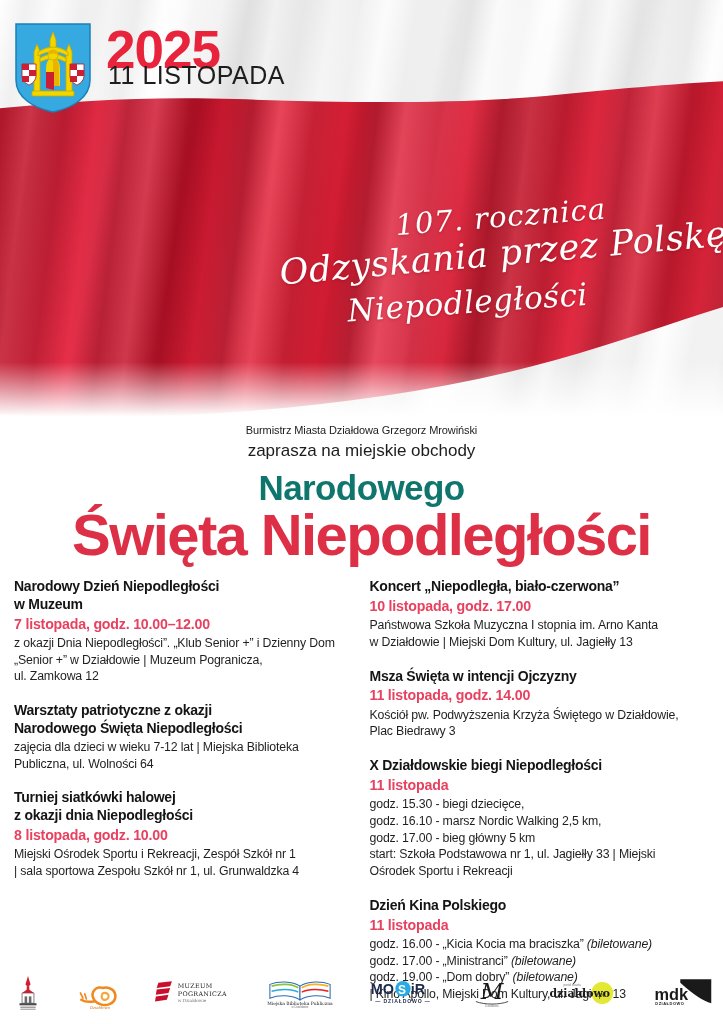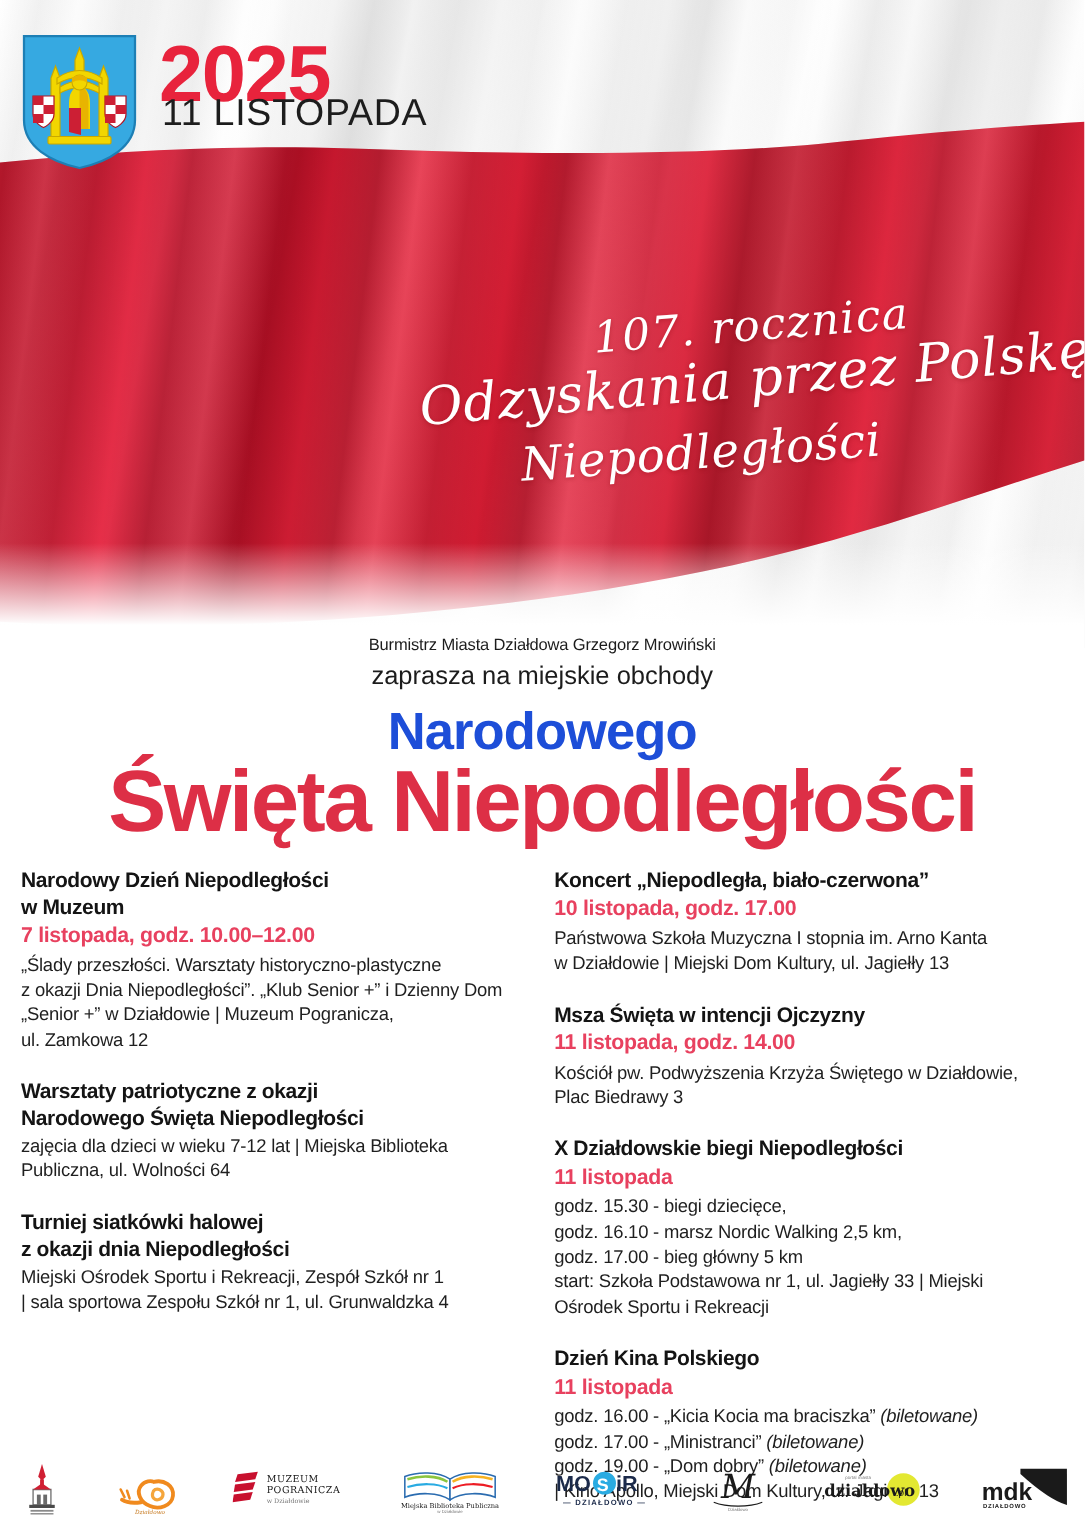--- a/index.html
+++ b/index.html
@@ -96,21 +96,21 @@
   .script-l2 { font-size: 35px; margin-left: -6px; margin-top: 4px; letter-spacing: 0.5px; transform: rotate(-5deg); white-space: nowrap; }
   .script-l3 { font-size: 31px; margin-left: 62px; margin-top: 6px; letter-spacing: 0.5px; transform: rotate(-4deg); }
 
   
   .invite { position: absolute; top: 424px; left: 0; width: 723px; text-align: center; z-index: 6; }
   .invite-1 { font-size: 11px; color: #1c1c1c; letter-spacing: -0.1px; }
   .invite-2 { font-size: 17px; color: #1c1c1c; margin-top: 5px; }
 
   
   .title-wrap { position: absolute; top: 470px; left: 0; width: 723px; text-align: center; z-index: 6; }
-  .title-1 { font-size: 35px; font-weight: 700; color: #1d4ed8; letter-spacing: -0.6px; line-height: 1.05; }
+  .title-1 { font-size: 35px; font-weight: 700; color: #0f766e; letter-spacing: -0.6px; line-height: 1.05; }
   .title-2 { font-size: 58px; font-weight: 700; color: #dd2f46; letter-spacing: -1.6px; line-height: 1.02; margin-top: -2px; }
 
   
   .columns { position: absolute; top: 578px; left: 0; width: 723px; display: flex; z-index: 6; }
   .col { width: 361.5px; padding: 0 14px; }
   .col.right { padding-left: 8px; padding-right: 16px; }
   .event { margin-bottom: 17px; }
   .ev-title {
     font-size: 14px; font-weight: 700; color: #141414;
     line-height: 1.28; letter-spacing: -0.25px;
@@ -198,37 +198,37 @@
     <div class="title-2">Święta Niepodległości</div>
   </div>
 
   <div class="columns">
     <div class="col left" id="col-left">
         <div class="event">
           <div class="ev-title">Narodowy Dzień Niepodległości</div>
           <div class="ev-title">w Muzeum</div>
           <div class="ev-date">7 listopada, godz. 10.00–12.00</div>
           <div class="ev-desc">
-            <div>„Ślady przeszłości. Warsztaty historyczno-plastyczne</div>
             <div>z okazji Dnia Niepodległości”. „Klub Senior +” i Dzienny Dom</div>
             <div>„Senior +” w Działdowie  |  Muzeum Pogranicza,</div>
             <div>ul. Zamkowa 12</div>
           </div>
         </div>
         <div class="event">
           <div class="ev-title">Warsztaty patriotyczne z okazji</div>
           <div class="ev-title">Narodowego Święta Niepodległości</div>
           <div class="ev-desc">
             <div>zajęcia dla dzieci w wieku 7-12 lat  |  Miejska Biblioteka</div>
             <div>Publiczna, ul. Wolności 64</div>
           </div>
         </div>
         <div class="event">
           <div class="ev-title">Turniej siatkówki halowej</div>
           <div class="ev-title">z okazji dnia Niepodległości</div>
+          <div class="ev-date">8 listopada, godz. 10.00</div>
           <div class="ev-desc">
             <div>Miejski Ośrodek Sportu i Rekreacji, Zespół Szkół nr 1</div>
             <div>|  sala sportowa Zespołu Szkół nr 1, ul. Grunwaldzka 4</div>
           </div>
         </div>
       </div>
     <div class="col right" id="col-right">
         <div class="event">
           <div class="ev-title">Koncert „Niepodległa, biało-czerwona”</div>
           <div class="ev-date">10 listopada, godz. 17.00</div>

